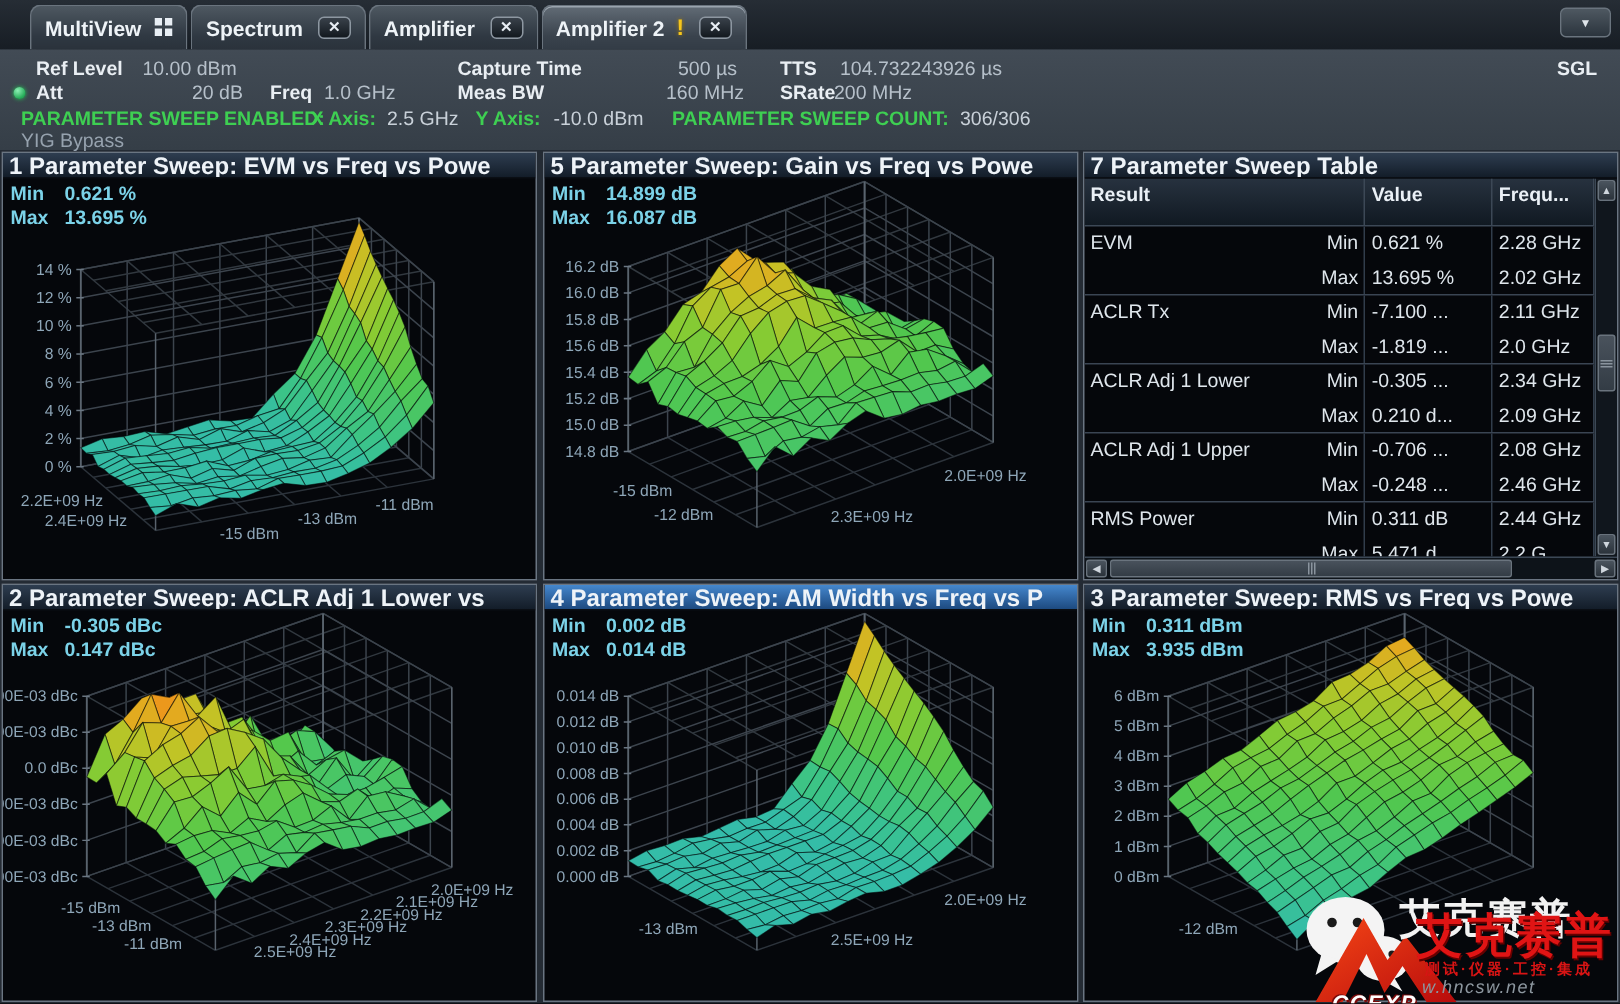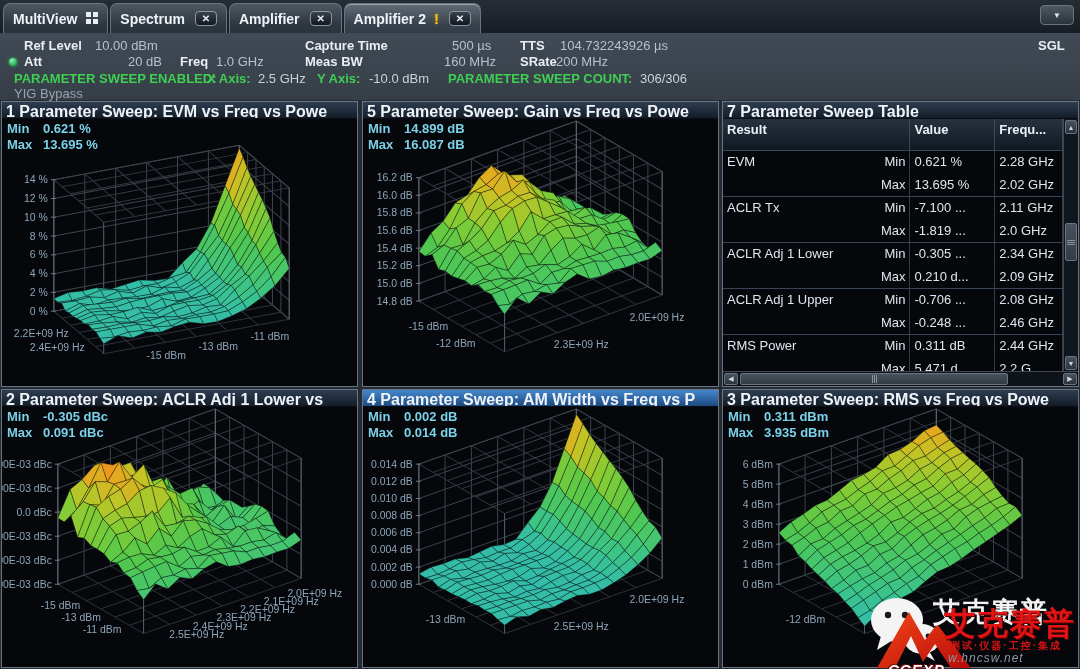--- a/index.html
+++ b/index.html
@@ -1,21 +1,21 @@
 <!DOCTYPE html>
 <html><head>
 <meta charset="utf-8">
 <style>
   html,body{margin:0;padding:0;background:#000;}
   *{box-sizing:border-box;}
   .screen{position:relative;width:1080px;height:669px;background:#242b34;overflow:hidden;
           font-family:"Liberation Sans",sans-serif;-webkit-font-smoothing:antialiased;}
   
   .tabbar{position:absolute;left:0;top:0;width:1080px;height:33px;background:linear-gradient(#262d35,#171d24);
-          display:flex;align-items:flex-end;padding-left:3px;}
+          display:flex;align-items:flex-end;padding-left:20px;}
   .tab{height:30px;margin-right:2px;border-radius:7px 7px 0 0;border:1px solid #6a747e;border-bottom:none;
        background:linear-gradient(#4e5861,#2f3842 70%,#2a323b);display:flex;align-items:center;
        padding:0 9px;color:#eef3f7;font-size:14px;font-weight:bold;position:relative;}
   .tab.active{background:linear-gradient(#626c76,#39424c 70%,#333c46);box-shadow:inset 0 1px 0 #9aa4ae;}
   .tab .close{margin-left:10px;width:22px;height:15px;border:1px solid #8d97a1;border-radius:4px;
        background:linear-gradient(#39414a,#12181e);color:#e8eef4;font-size:10px;font-weight:bold;
        display:flex;align-items:center;justify-content:center;line-height:1;}
   .tab .warn{margin-left:8px;color:#f6c61c;font-size:15px;font-weight:bold;text-shadow:0 0 3px #a67c00;}
   .tab .mv-icon{margin-left:9px;display:inline-block;}
   .overflow-btn{position:absolute;right:6px;top:5px;width:34px;height:20px;border:1px solid #6a747e;border-radius:4px;
@@ -655,21 +655,21 @@
             <text x="73.9" y="235.0" text-anchor="middle" font-size="#c6d2dc" fill="true" font-family="&quot;Liberation Sans&quot;,sans-serif" transform="rotate(13 73.9 235.0)" font-style="italic"></text>
             <text x="244.0" y="229.3" text-anchor="middle" font-size="#c6d2dc" fill="true" font-family="&quot;Liberation Sans&quot;,sans-serif" transform="rotate(13 244.0 229.3)" font-style="italic"></text>
           </svg>
         </div>
       </div>
       <div class="panel" style="left: 1px; top: 389px; width: 357px; height: 279px;">
         <div class="ptitle">2 Parameter Sweep: ACLR Adj 1 Lower vs</div>
         <div class="pbody">
           <div class="minmax">
             <div><span class="lb">Min</span><span>-0.305 dBc</span></div>
-            <div><span class="lb">Max</span><span>0.091 dBc</span></div>
+            <div><span class="lb">Max</span><span>0.147 dBc</span></div>
           </div>
           <svg viewBox="0 0 356 264" preserveAspectRatio="none" class="plot-svg">
             <line x1="142.0" y1="230.0" x2="300.0" y2="174.0" stroke="#2c333b" stroke-width="1"></line>
             <line x1="142.0" y1="230.0" x2="56.0" y2="180.0" stroke="#2c333b" stroke-width="1"></line>
             <line x1="142.0" y1="108.0" x2="300.0" y2="52.0" stroke="#31383f" stroke-width="1"></line>
             <line x1="142.0" y1="108.0" x2="56.0" y2="58.0" stroke="#31383f" stroke-width="1"></line>
             <line x1="56.0" y1="180.0" x2="56.0" y2="58.0" stroke="#3c444d" stroke-width="1"></line>
             <line x1="300.0" y1="174.0" x2="300.0" y2="52.0" stroke="#3c444d" stroke-width="1"></line>
             <line x1="127.7" y1="221.7" x2="285.7" y2="165.7" stroke="#2c333b" stroke-width="1"></line>
             <line x1="168.3" y1="220.7" x2="82.3" y2="170.7" stroke="#2c333b" stroke-width="1"></line>

